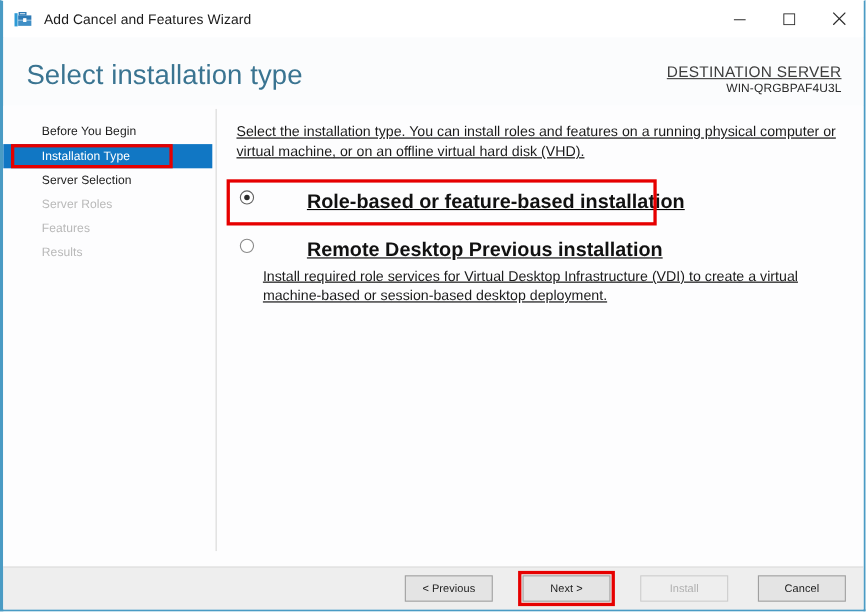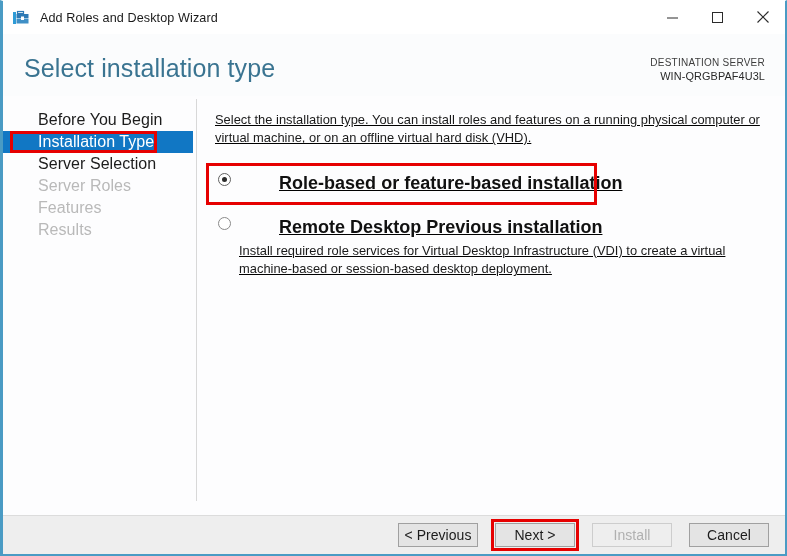--- a/index.html
+++ b/index.html
@@ -78,23 +78,24 @@
     white-space: nowrap;
   }
   #dest-block {
     position: absolute;
     right: 20px;
     top: 22px;
     text-align: right;
     line-height: 1.32;
   }
   #dest-label {
-    font-size: 10px;
+    font-size: 14px;
     color: #3d3d3d;
     letter-spacing: 0.25px;
+    text-decoration: underline;
   }
   #dest-name {
     font-size: 10.9px;
     color: #2a2a2a;
     letter-spacing: 0.1px;
   }
 
   
   #body {
     position: absolute;
@@ -109,21 +110,21 @@
     width: 190px;
     height: 100%;
     background: #fdfdfe;
     padding-top: 13px;
   }
   .nav-item {
     position: relative;
     height: 22px;
     line-height: 22px;
     padding-left: 35px;
-    font-size: 16px;
+    font-size: 11px;
     color: #1c1c1c;
     white-space: nowrap;
     letter-spacing: 0.05px;
   }
   .nav-item.disabled { color: #b9b9b9; }
   .nav-item.selected {
     color: #ffffff;
     background: #1177c4;
   }
   .nav-item.selected::after {
@@ -216,25 +217,25 @@
     background: #eeeeee;
     border-top: 1px solid #dcdcdc;
     display: flex;
     align-items: center;
     justify-content: flex-end;
     padding-right: 16px;
   }
   .btn {
     height: 24px;
     min-width: 80px;
-    margin-left: 17px;
+    margin-left: 27px;
     background: #e4e4e4;
     border: 1px solid #a0a0a0;
     font-family: "Liberation Sans", sans-serif;
-    font-size: 14px;
+    font-size: 10px;
     color: #1c1c1c;
     letter-spacing: 0.05px;
     display: flex;
     align-items: center;
     justify-content: center;
     position: relative;
   }
   .btn.disabled {
     color: #b0b0b0;
     border-color: #cdcdcd;
@@ -257,21 +258,21 @@
 <div id="window">
 
   <div id="titlebar">
     <svg id="app-icon" viewBox="0 0 17 16">
       <rect x="0" y="2" width="3" height="12" fill="#2e9bd6"></rect>
       <rect x="4.5" y="1.5" width="6" height="2" fill="none" stroke="#2e7ab5" stroke-width="1.2"></rect>
       <rect x="3.5" y="4" width="12" height="4" fill="#2e7ab5"></rect>
       <rect x="3.5" y="8.5" width="12" height="5" fill="#3f8fc6"></rect>
       <rect x="8" y="6.5" width="3" height="3.5" fill="#ffffff"></rect>
     </svg>
-    <div id="title-text">Add Roles and Desktop Wizard</div>
+    <div id="title-text">Add Cancel and Features Wizard</div>
 
     <div id="winbtns">
       <button class="winbtn">
         <svg width="11" height="11" viewBox="0 0 11 11">
             <line x1="0" y1="6" x2="11" y2="6" stroke="#2b2b2b" stroke-width="1"></line>
           </svg>
       </button>
       <button class="winbtn">
         <svg width="11" height="11" viewBox="0 0 11 11">
             <rect x="0.5" y="0.5" width="10" height="10" fill="none" stroke="#2b2b2b" stroke-width="1"></rect>

